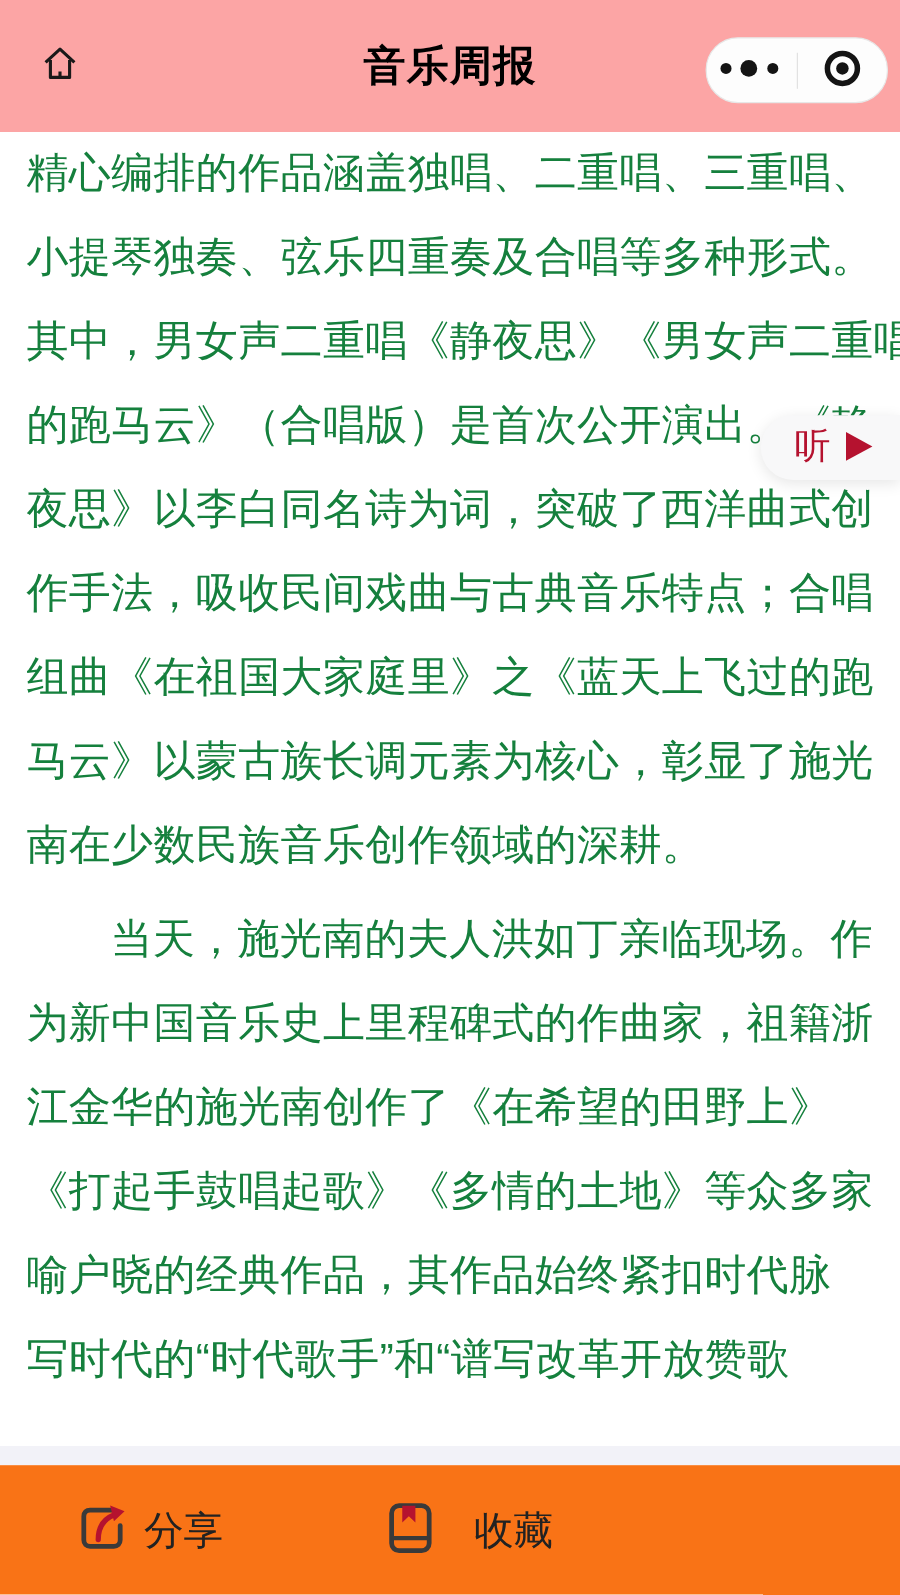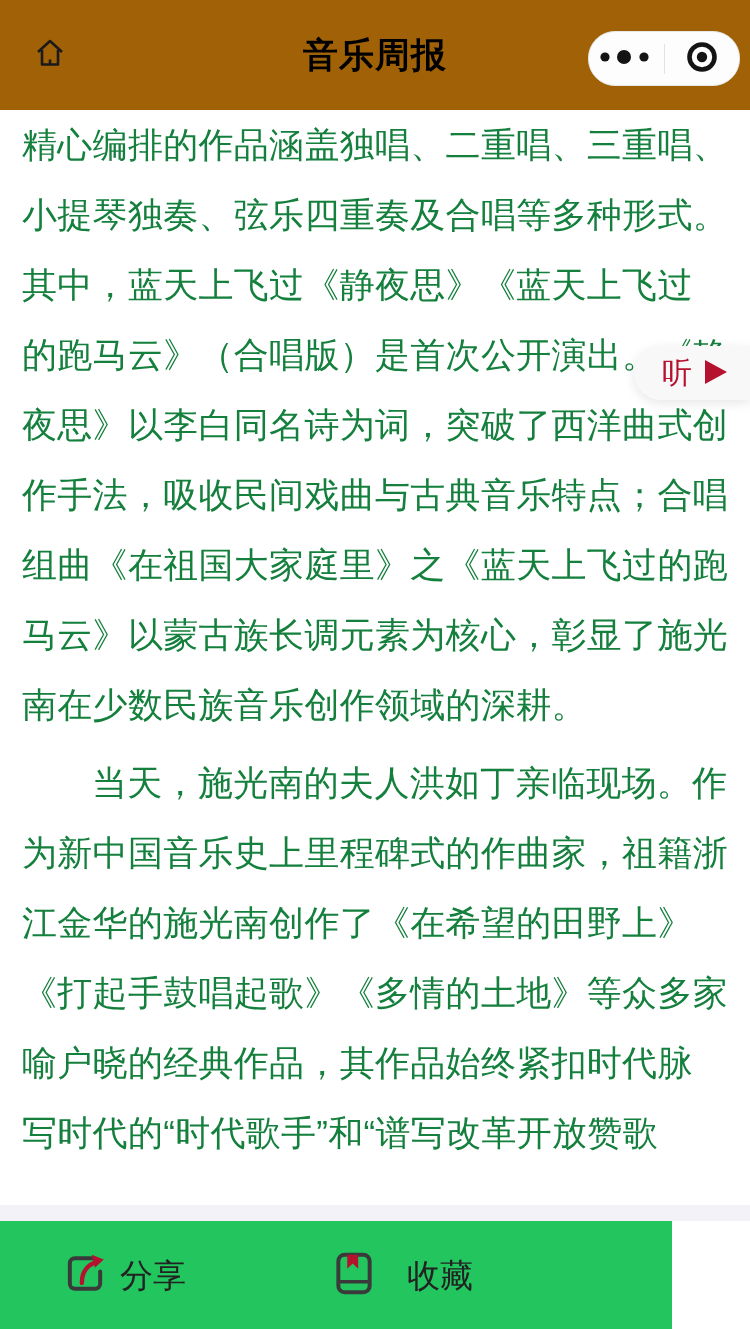--- a/index.html
+++ b/index.html
@@ -1,20 +1,20 @@
 <!DOCTYPE html>
 <html><head>
 <meta charset="utf-8">
 <style>
   html,body { margin:0; padding:0; background:#ffffff; }
   body { font-family:"Liberation Sans","DejaVu Sans",sans-serif; }
   .screen { position:relative; width:750px; height:1329px; background:#fff; overflow:hidden; }
 
   
-  .header { position:absolute; top:0; left:0; width:750px; height:110px; background:#a16207; z-index:5; }
+  .header { position:absolute; top:0; left:0; width:750px; height:110px; background:#fca5a5; z-index:5; }
   .page-title { position:absolute; top:0; left:0; right:0; height:110px;
     display:flex; align-items:center; justify-content:center;
     font-size:35px; font-weight:700; color:#000; letter-spacing:1px; }
   .home-btn { position:absolute; left:28px; top:32px; width:44px; height:44px;
     display:flex; align-items:center; justify-content:center; background:none; border:none; padding:0; }
   .capsule { position:absolute; right:10px; top:31px; width:150px; height:53px;
     background:#fdfdfd; border:1px solid #e7e7e7; border-radius:27px;
     display:flex; align-items:center; z-index:6; }
   .capsule-half { flex:1; display:flex; align-items:center; justify-content:center; height:100%;
     background:none; border:none; padding:0; }
@@ -31,25 +31,25 @@
 
   
   .listen-btn { position:absolute; top:346px; right:0; height:54px; z-index:8;
     display:flex; align-items:center; gap:12px; padding:0 22px 0 28px;
     background:#f8f8f9; border:none; border-radius:27px 0 0 27px;
     box-shadow:0 3px 12px rgba(0,0,0,0.10); }
   .listen-label { font-size:30px; font-weight:500; color:#b5122f; line-height:1; }
 
   
   .toolbar-gap { position:absolute; top:1205px; left:0; width:750px; height:16px; background:#f2f2f8; }
-  .toolbar { position:absolute; top:1221px; left:0; width:672px; height:108px; background:#22c55e; z-index:5; }
+  .toolbar { position:absolute; top:1221px; left:0; width:750px; height:108px; background:#f97316; z-index:5; }
   .tb-item { position:absolute; top:50%; transform:translateY(-50%);
     display:flex; align-items:center; gap:12px; background:none; border:none; padding:0; }
   .tb-share { left:62px; }
-  .tb-fav { left:330px;gap:29px; }
+  .tb-fav { left:318px;gap:29px; }
   .tb-back { left:536px; }
   .tb-label { font-size:33px; color:#222; line-height:1; }
 </style>
 </head>
 <body>
 
 <div class="screen">
 
   <div class="header">
     <div class="page-title">音乐周报</div>
@@ -84,21 +84,21 @@
         </span>
       </button>
     </div>
   </div>
 
   <div class="article-viewport">
     <div class="article">
       <p class="paragraph">
         <span class="article-line">精心编排的作品涵盖独唱、二重唱、三重唱、</span>
         <span class="article-line">小提琴独奏、弦乐四重奏及合唱等多种形式。</span>
-        <span class="article-line">其中，蓝天上飞过《静夜思》《蓝天上飞过</span>
+        <span class="article-line">其中，男女声二重唱《静夜思》《男女声二重唱</span>
         <span class="article-line">的跑马云》（合唱版）是首次公开演出。《静</span>
         <span class="article-line">夜思》以李白同名诗为词，突破了西洋曲式创</span>
         <span class="article-line">作手法，吸收民间戏曲与古典音乐特点；合唱</span>
         <span class="article-line">组曲《在祖国大家庭里》之《蓝天上飞过的跑</span>
         <span class="article-line">马云》以蒙古族长调元素为核心，彰显了施光</span>
         <span class="article-line">南在少数民族音乐创作领域的深耕。</span>
       </p>
       <p class="paragraph p2">
         <span class="article-line indent">当天，施光南的夫人洪如丁亲临现场。作</span>
         <span class="article-line">为新中国音乐史上里程碑式的作曲家，祖籍浙</span>

